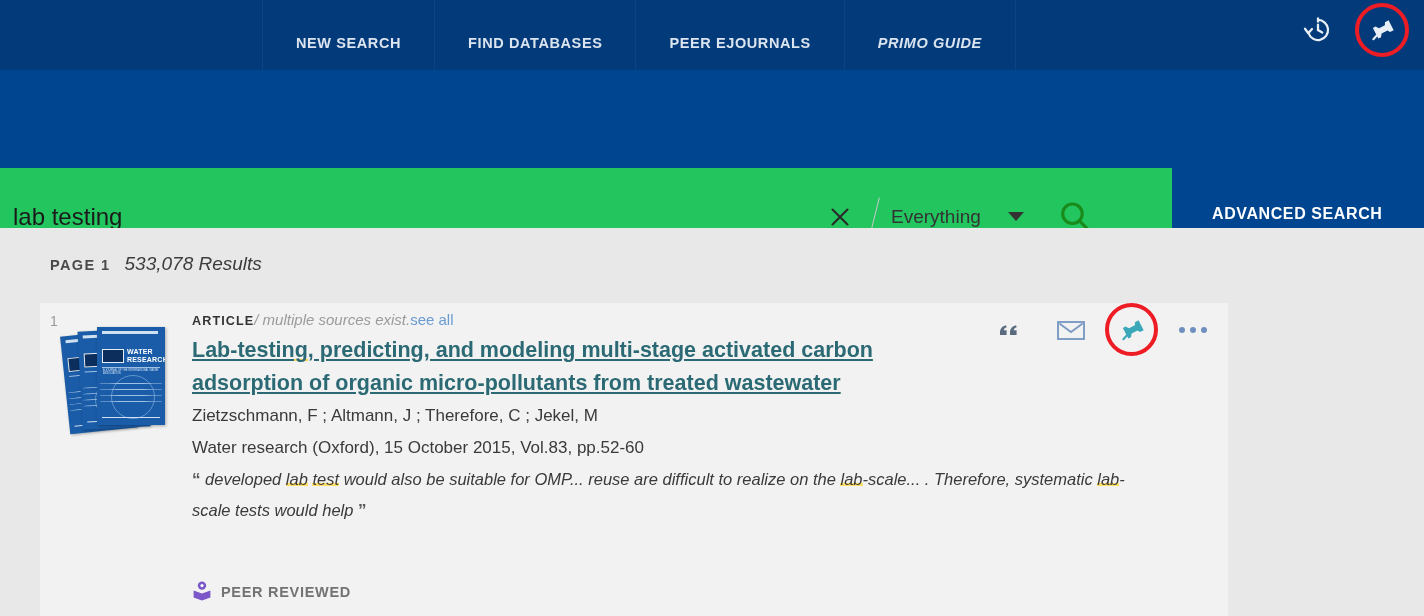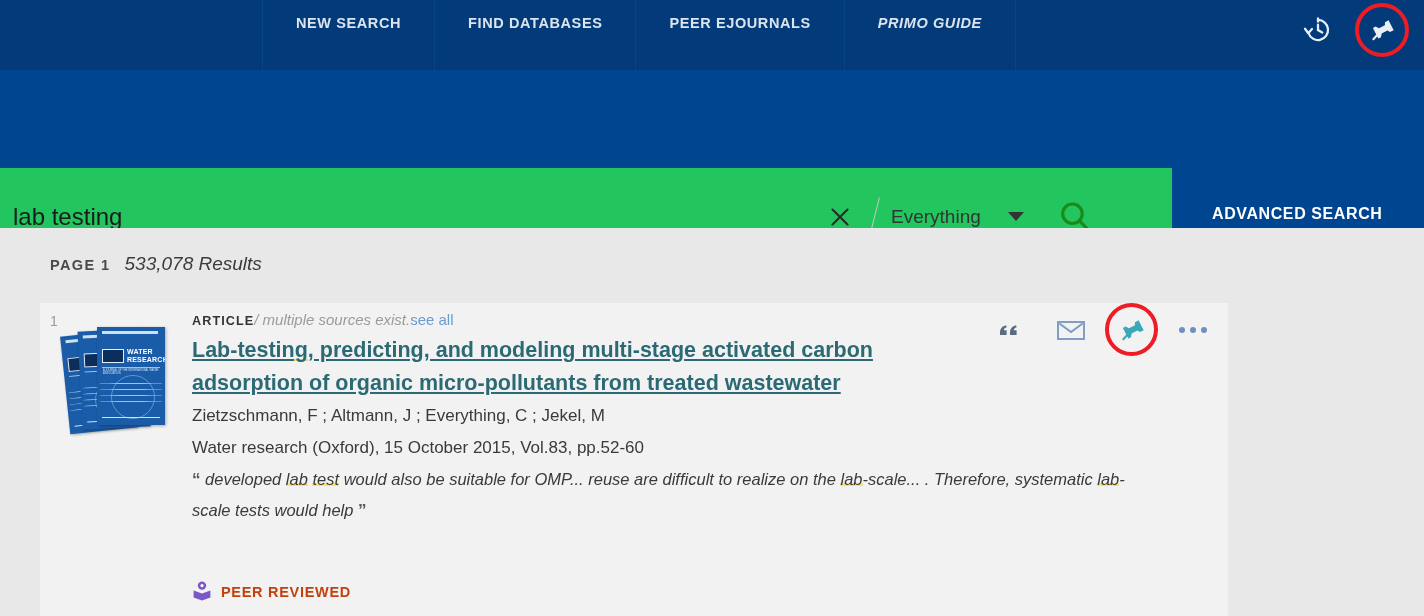--- a/index.html
+++ b/index.html
@@ -16,21 +16,21 @@
     width: 1424px; height: 70px;
     background: #033b7a;
   }
   .nav-items {
     position: absolute; left: 262px; top: 0;
     height: 70px; display: flex;
   }
   .nav-item {
     height: 70px;
     padding: 0 33px;
-    display: flex; align-items: flex-start;
+    display: flex; align-items: center;
     padding-top: 15px;
     color: #dbe4ef;
     font-size: 14.5px;
     font-weight: bold;
     letter-spacing: 0.6px;
     border-left: 1px solid #0b4486;
     cursor: pointer;
     white-space: nowrap;
   }
   .nav-item:last-child { border-right: 1px solid #0b4486; font-style: italic; }
@@ -197,21 +197,21 @@
     width: 950px;
   }
   .qmark { color: #5a5a5a; font-style: normal; font-weight: bold; font-size: 17px; }
 
   .peer {
     position: absolute; left: 152px; top: 278px;
     display: flex; align-items: center; gap: 9px;
   }
   .peer-label {
     font-size: 14.5px; font-weight: bold;
-    letter-spacing: .7px; color: #c2410c;
+    letter-spacing: .7px; color: #737373;
   }
 
   .res-actions {
     position: absolute; right: 18px; top: 10px;
     display: flex; align-items: center; gap: 27px;
   }
   .act {
     width: 34px; height: 34px; position: relative;
     display: flex; align-items: center; justify-content: center;
     cursor: pointer;
@@ -339,21 +339,21 @@
       <div class="res-type-line">
         <span class="res-type">ARTICLE</span>
         <span class="slash-sep">/ multiple sources exist.</span>
         <span class="see-all">see all</span>
       </div>
 
       <div class="res-title">
         <span class="hl-title">Lab-testing</span><span>, predicting, and modeling multi-stage activated carbon adsorption of organic micro-pollutants from treated wastewater</span>
       </div>
 
-      <div class="res-authors">Zietzschmann, F ; Altmann, J ; Everything, C ; Jekel, M</div>
+      <div class="res-authors">Zietzschmann, F ; Altmann, J ; Therefore, C ; Jekel, M</div>
       <div class="res-source">Water research (Oxford), 15 October 2015, Vol.83, pp.52-60</div>
 
       <div class="res-snippet">
         <span class="qmark">“</span>
         <span>developed </span><span class="hl">lab</span><span> </span><span class="hl">test</span><span> would also be suitable for OMP... reuse are difficult to realize on the </span><span class="hl">lab</span><span>-scale... . Therefore, systematic </span><span class="hl">lab</span><span>-scale tests would help</span>
         <span class="qmark">”</span>
       </div>
     </div>
 
     <div class="peer">

